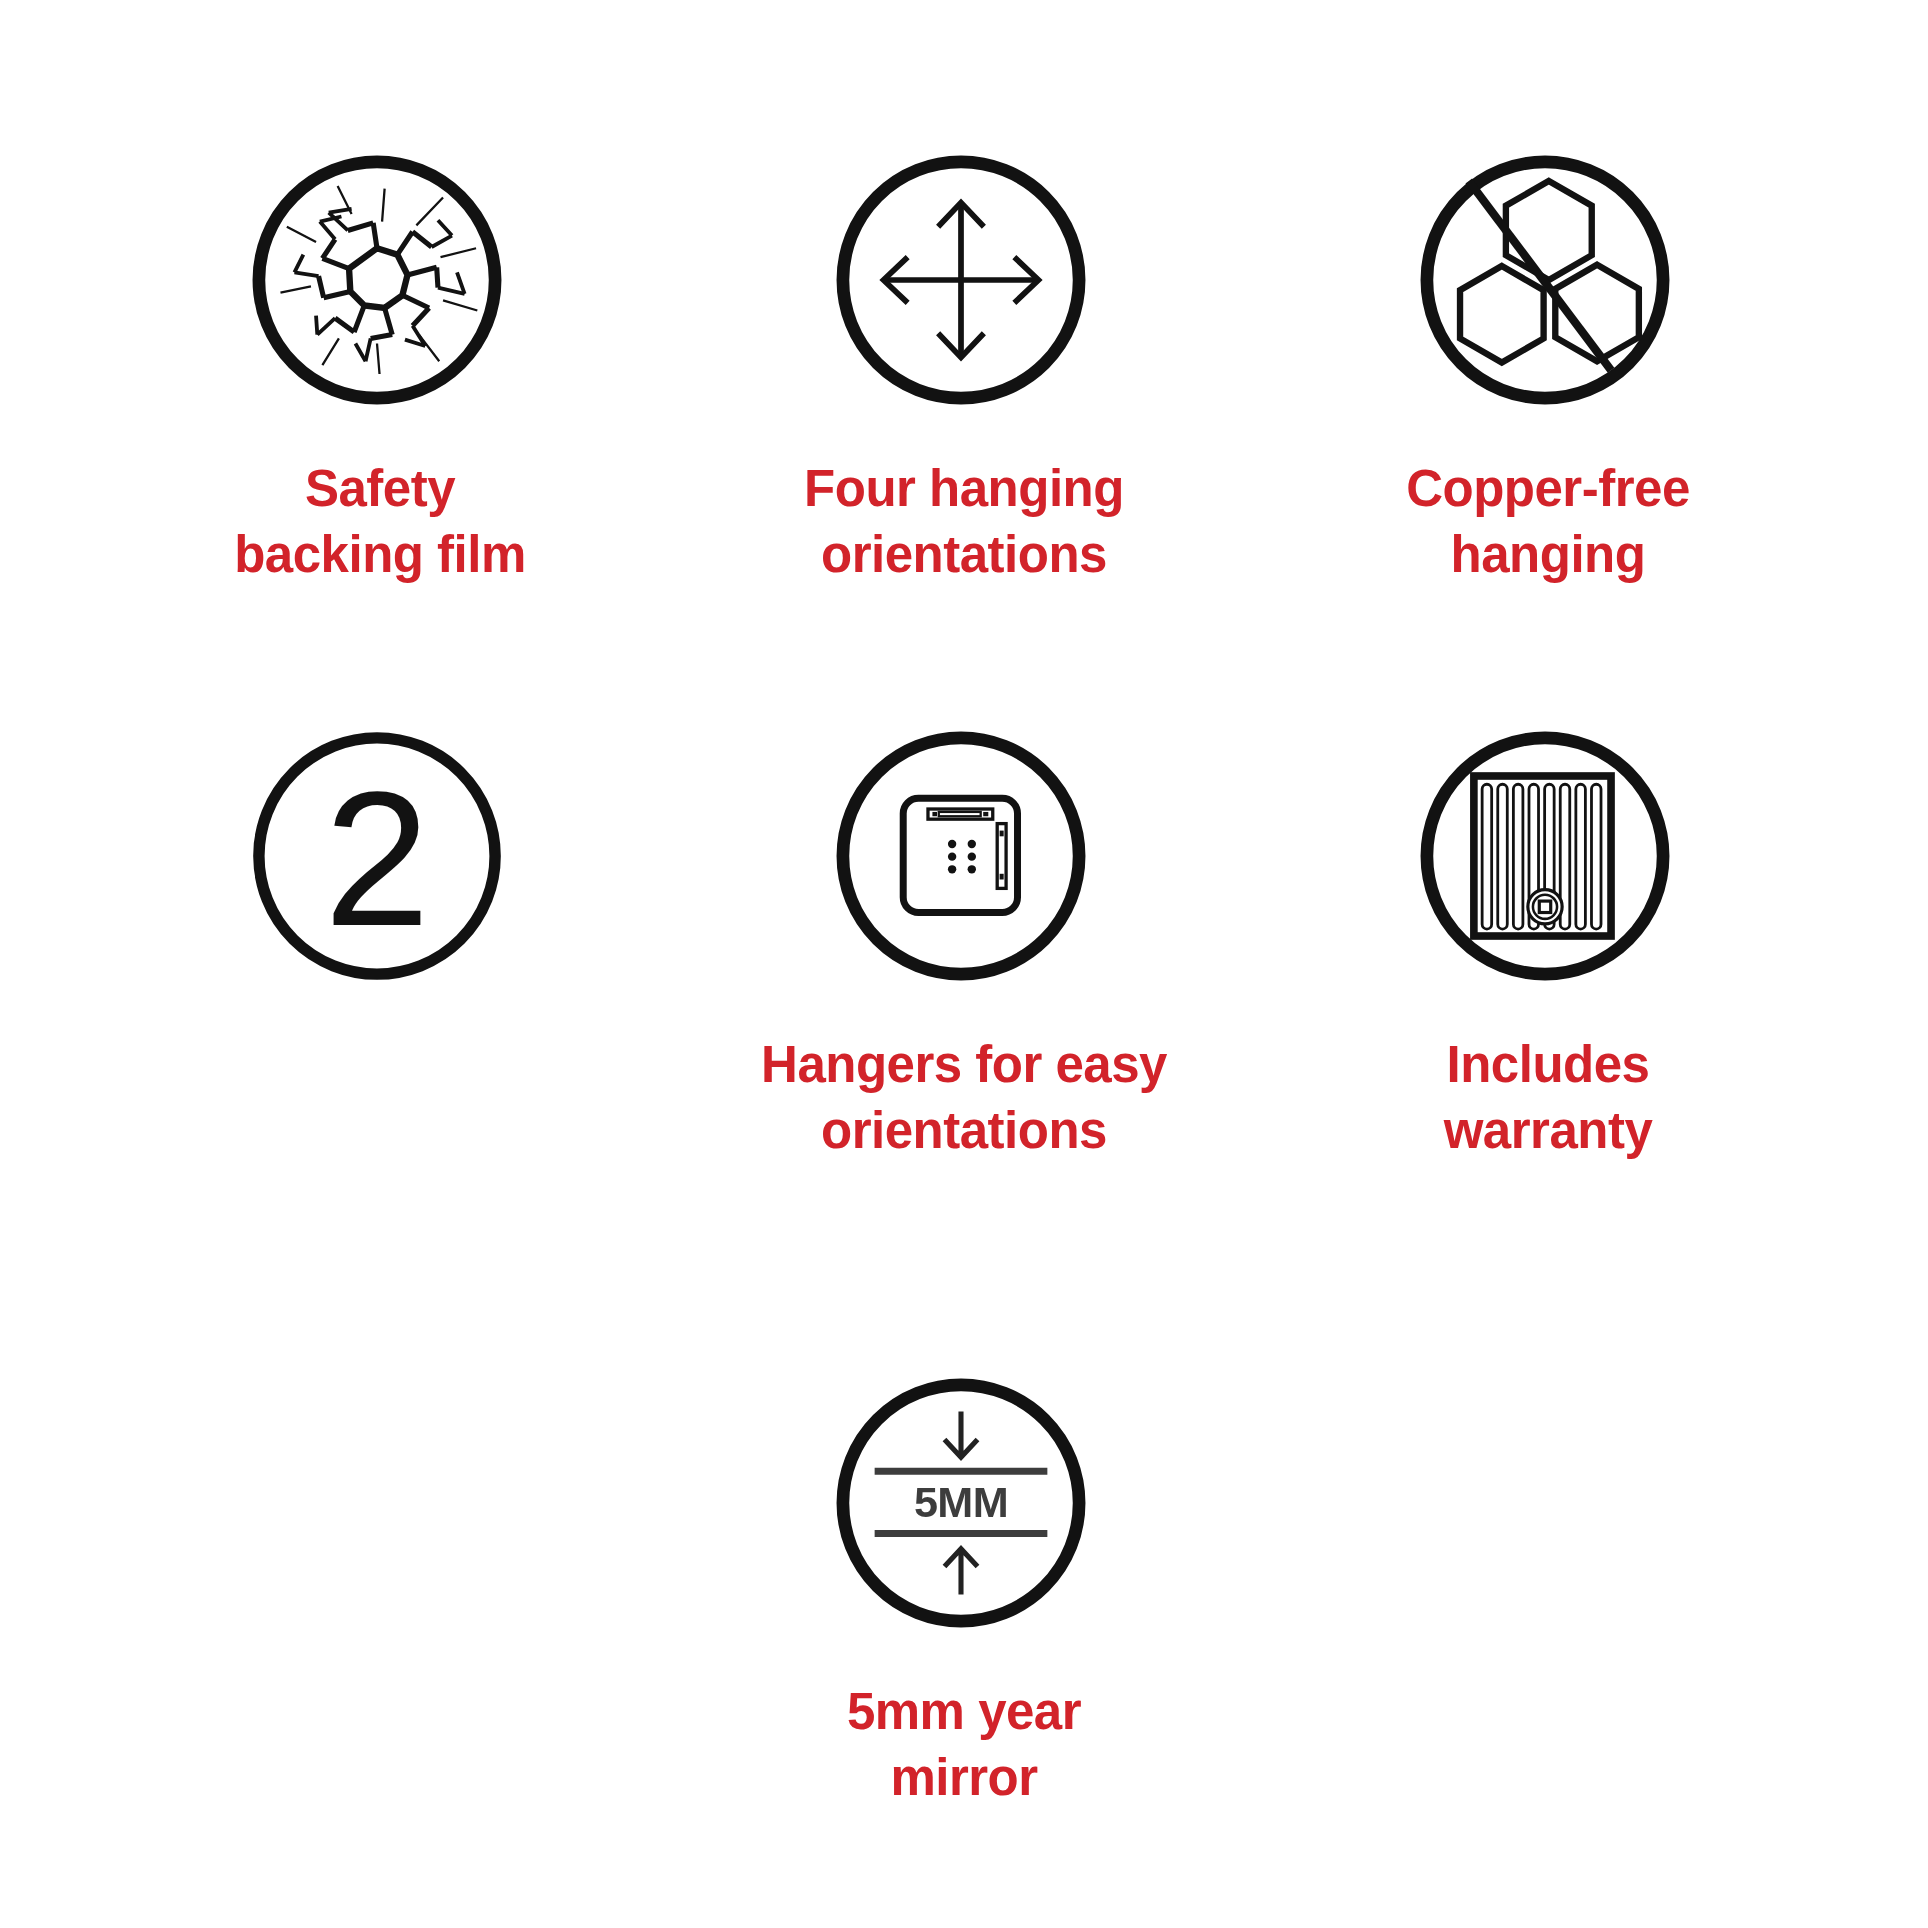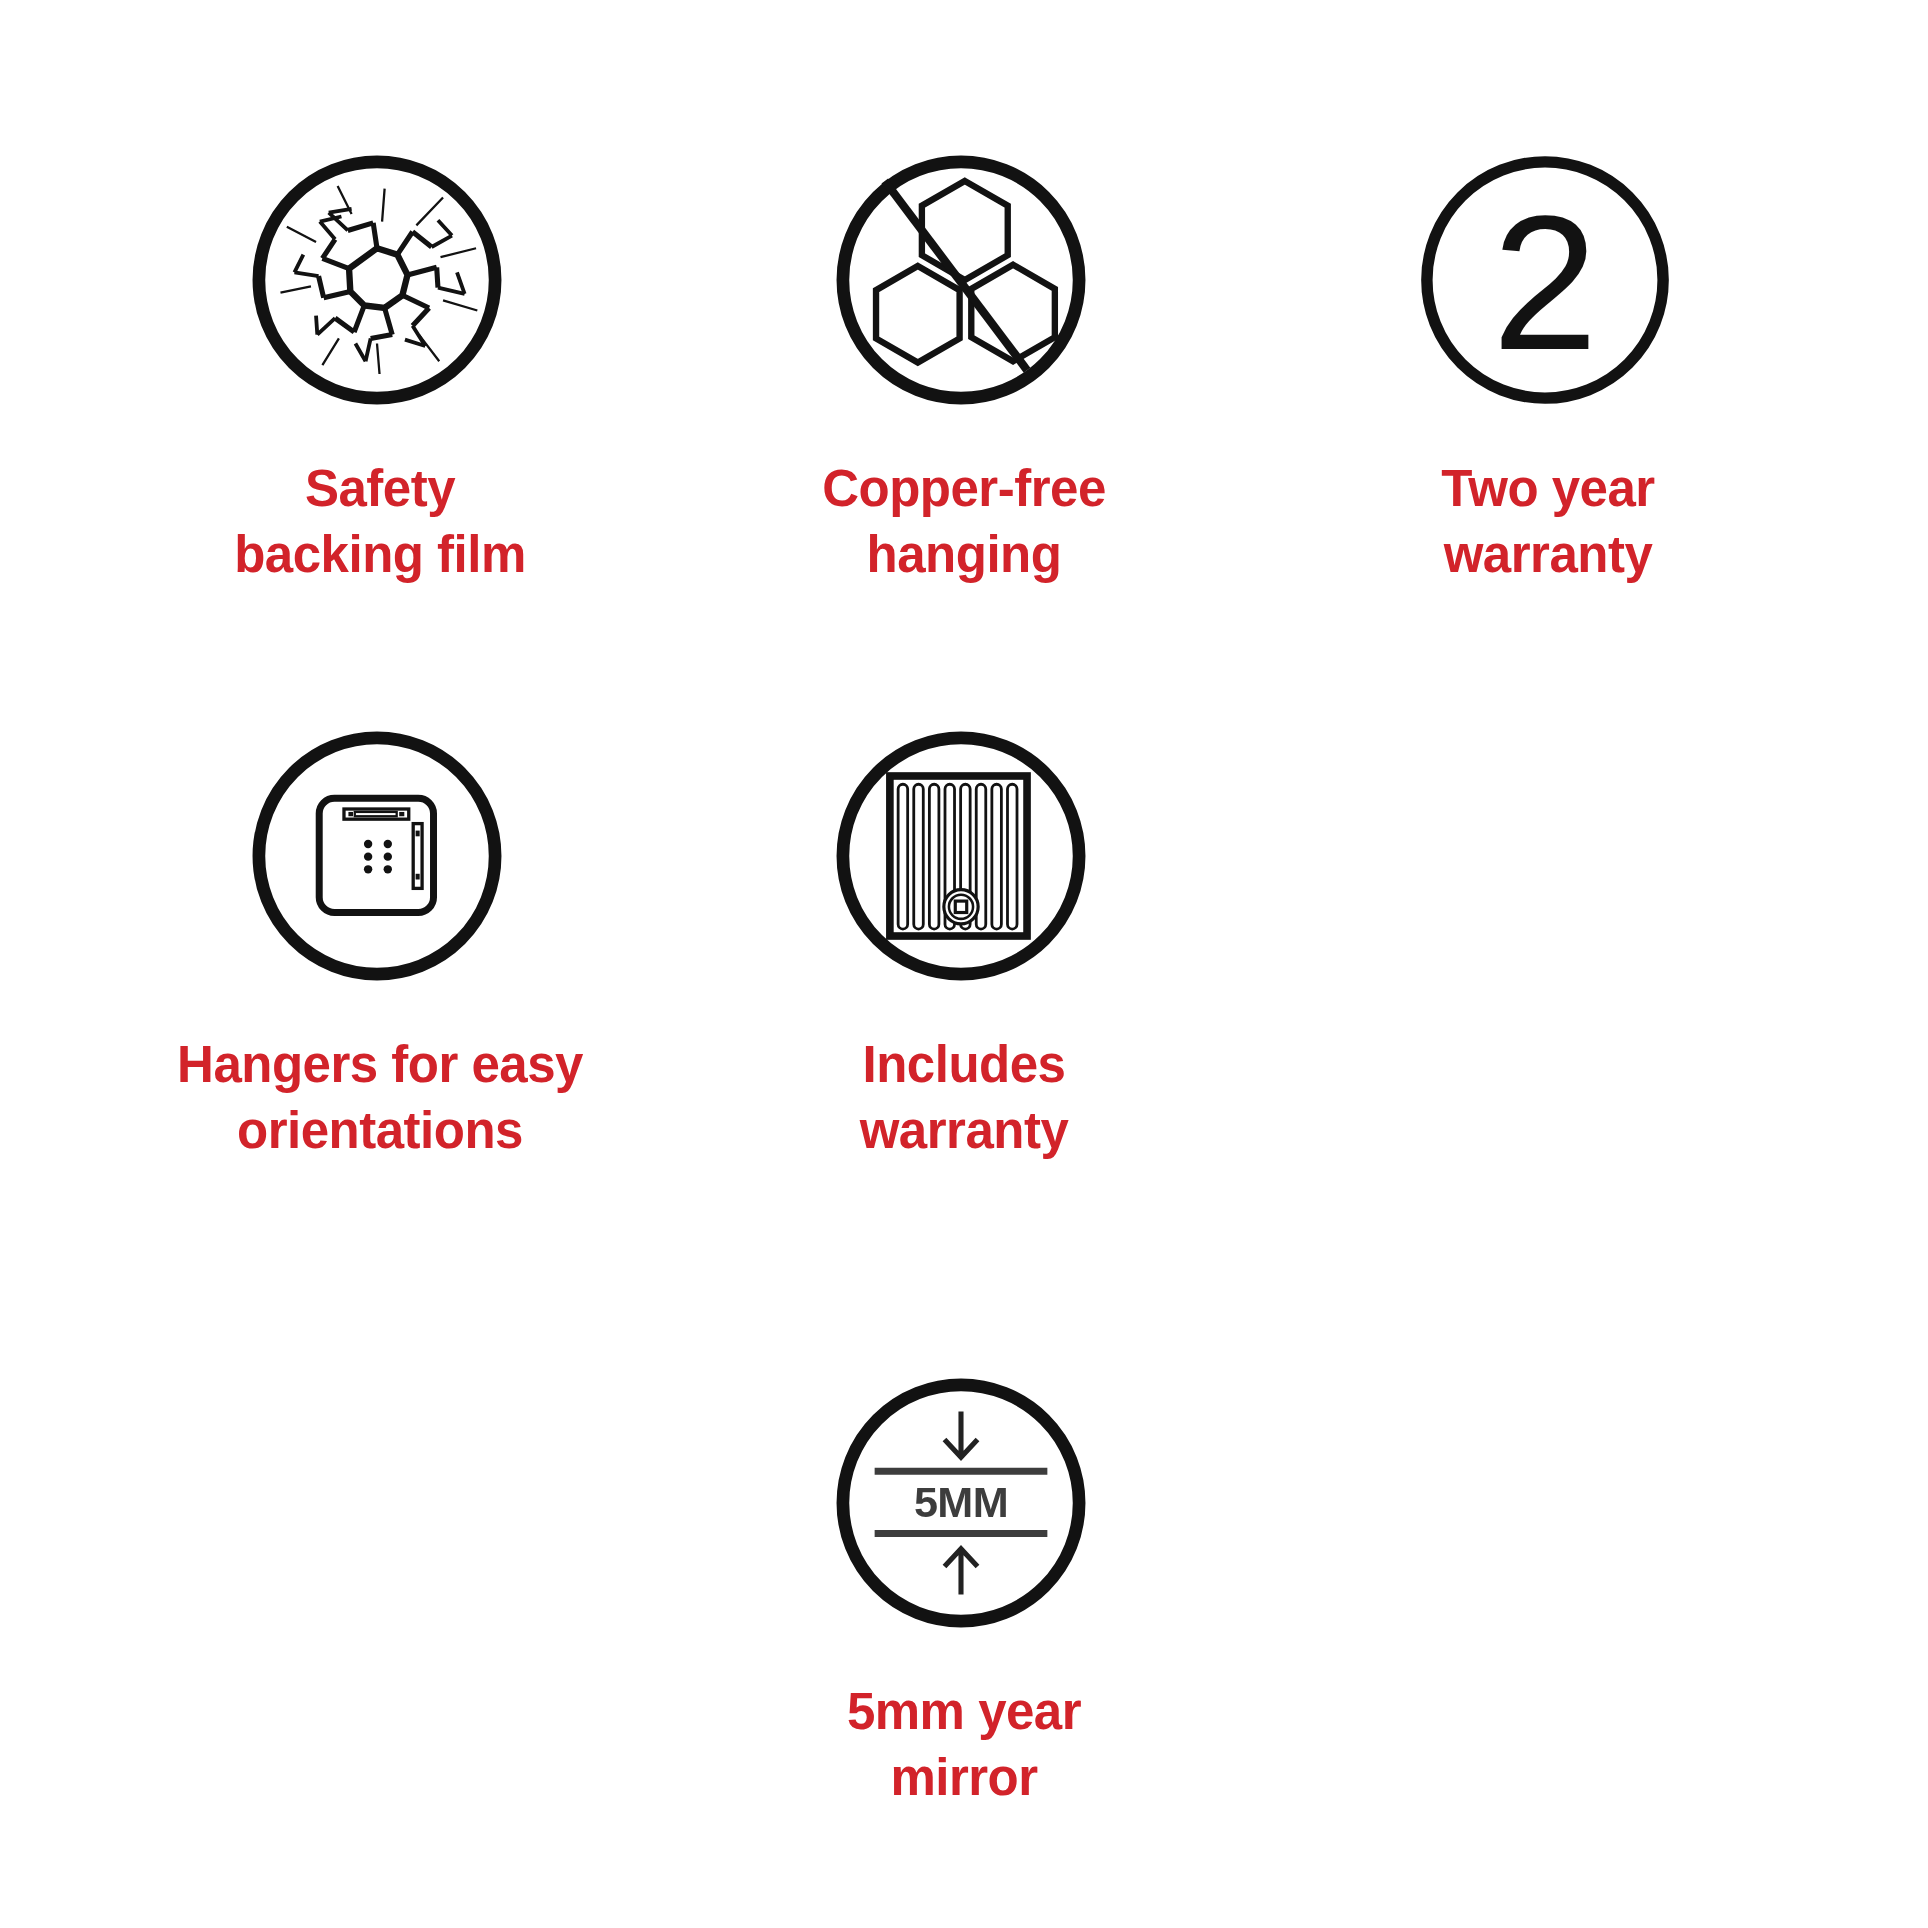--- a/index.html
+++ b/index.html
@@ -60,20 +60,33 @@
           <path stroke-width="3" d="M77,61 L62,47 M143,74 L159,65 M148,106 L169,111 M128,136 L138,152 M95,146 L91,164 M67,130 L53,143 M54,97 L35,94 M67,68 L55,54"></path>
           <path stroke-width="3" d="M62,47 L80,44 M159,65 L148,53 M169,111 L163,94 M138,152 L122,147 M91,164 L83,150 M53,143 L52,128 M35,94 L42,80 M55,54 L72,50"></path>
           <path stroke-width="1.8" d="M104,54 L106,28 M131,57 L152,35 M150,82 L178,75 M152,116 L179,124 M133,143 L149,164 M100,150 L102,174 M70,146 L57,167 M48,105 L24,110 M52,70 L29,58 M80,48 L69,26"></path>
         </g>
       </svg>
     </div>
     <p class="feature-label">Safety
 backing film</p>
   </article>
 
+  <article class="feature-cell">
+    <div class="icon-wrap">
+      <svg viewBox="0 0 200 200">
+        <circle cx="100" cy="100" r="93" fill="none" stroke="#121212" stroke-width="10"></circle>
+        <g fill="none" stroke="#121212" stroke-width="4.5">
+          <path d="M100,39 L100,161 M39,100 L161,100"></path>
+          <path d="M82,58 L100,39 L118,58 M82,142 L100,161 L118,142 M58,82 L39,100 L58,118 M142,82 L161,100 L142,118"></path>
+        </g>
+      </svg>
+    </div>
+    <p class="feature-label">Four hanging
+orientations</p>
+  </article>
 
   <article class="feature-cell">
     <div class="icon-wrap">
       <svg viewBox="0 0 200 200">
         <circle cx="100" cy="100" r="93" fill="none" stroke="#121212" stroke-width="10"></circle>
         <g fill="none" stroke="#121212" stroke-width="5">
           <polygon points="103,22 136.8,41.5 136.8,80.5 103,100 69.2,80.5 69.2,41.5"></polygon>
           <polygon points="66,89 98.9,108 98.9,146 66,165 33.1,146 33.1,108"></polygon>
           <polygon points="141,88 173.9,107 173.9,145 141,164 108.1,145 108.1,107"></polygon>
         </g>
@@ -84,22 +97,20 @@
 hanging</p>
   </article>
 
   <article class="feature-cell">
     <div class="icon-wrap">
       <svg viewBox="0 0 200 200">
         <circle cx="100" cy="100" r="93" fill="none" stroke="#121212" stroke-width="9"></circle>
         <text x="100" y="154" text-anchor="middle" fill="#121212" font-family="Liberation Sans, sans-serif" font-size="150" font-weight="400">2</text>
       </svg>
     </div>
-    <p class="feature-label">Two year
-warranty</p>
   </article>
 
   <article class="feature-cell">
     <div class="icon-wrap">
       <svg viewBox="0 0 200 200">
         <circle cx="100" cy="100" r="93" fill="none" stroke="#121212" stroke-width="10"></circle>
         <rect x="54.5" y="54.5" width="90" height="90" rx="12" fill="none" stroke="#121212" stroke-width="5.5"></rect>
         <rect x="74" y="63" width="51" height="8" fill="none" stroke="#121212" stroke-width="2.6"></rect>
         <rect x="82.5" y="65.3" width="33" height="3.4" fill="none" stroke="#121212" stroke-width="1.8"></rect>
         <rect x="77.5" y="65.3" width="3.6" height="3.4" fill="#121212"></rect>

